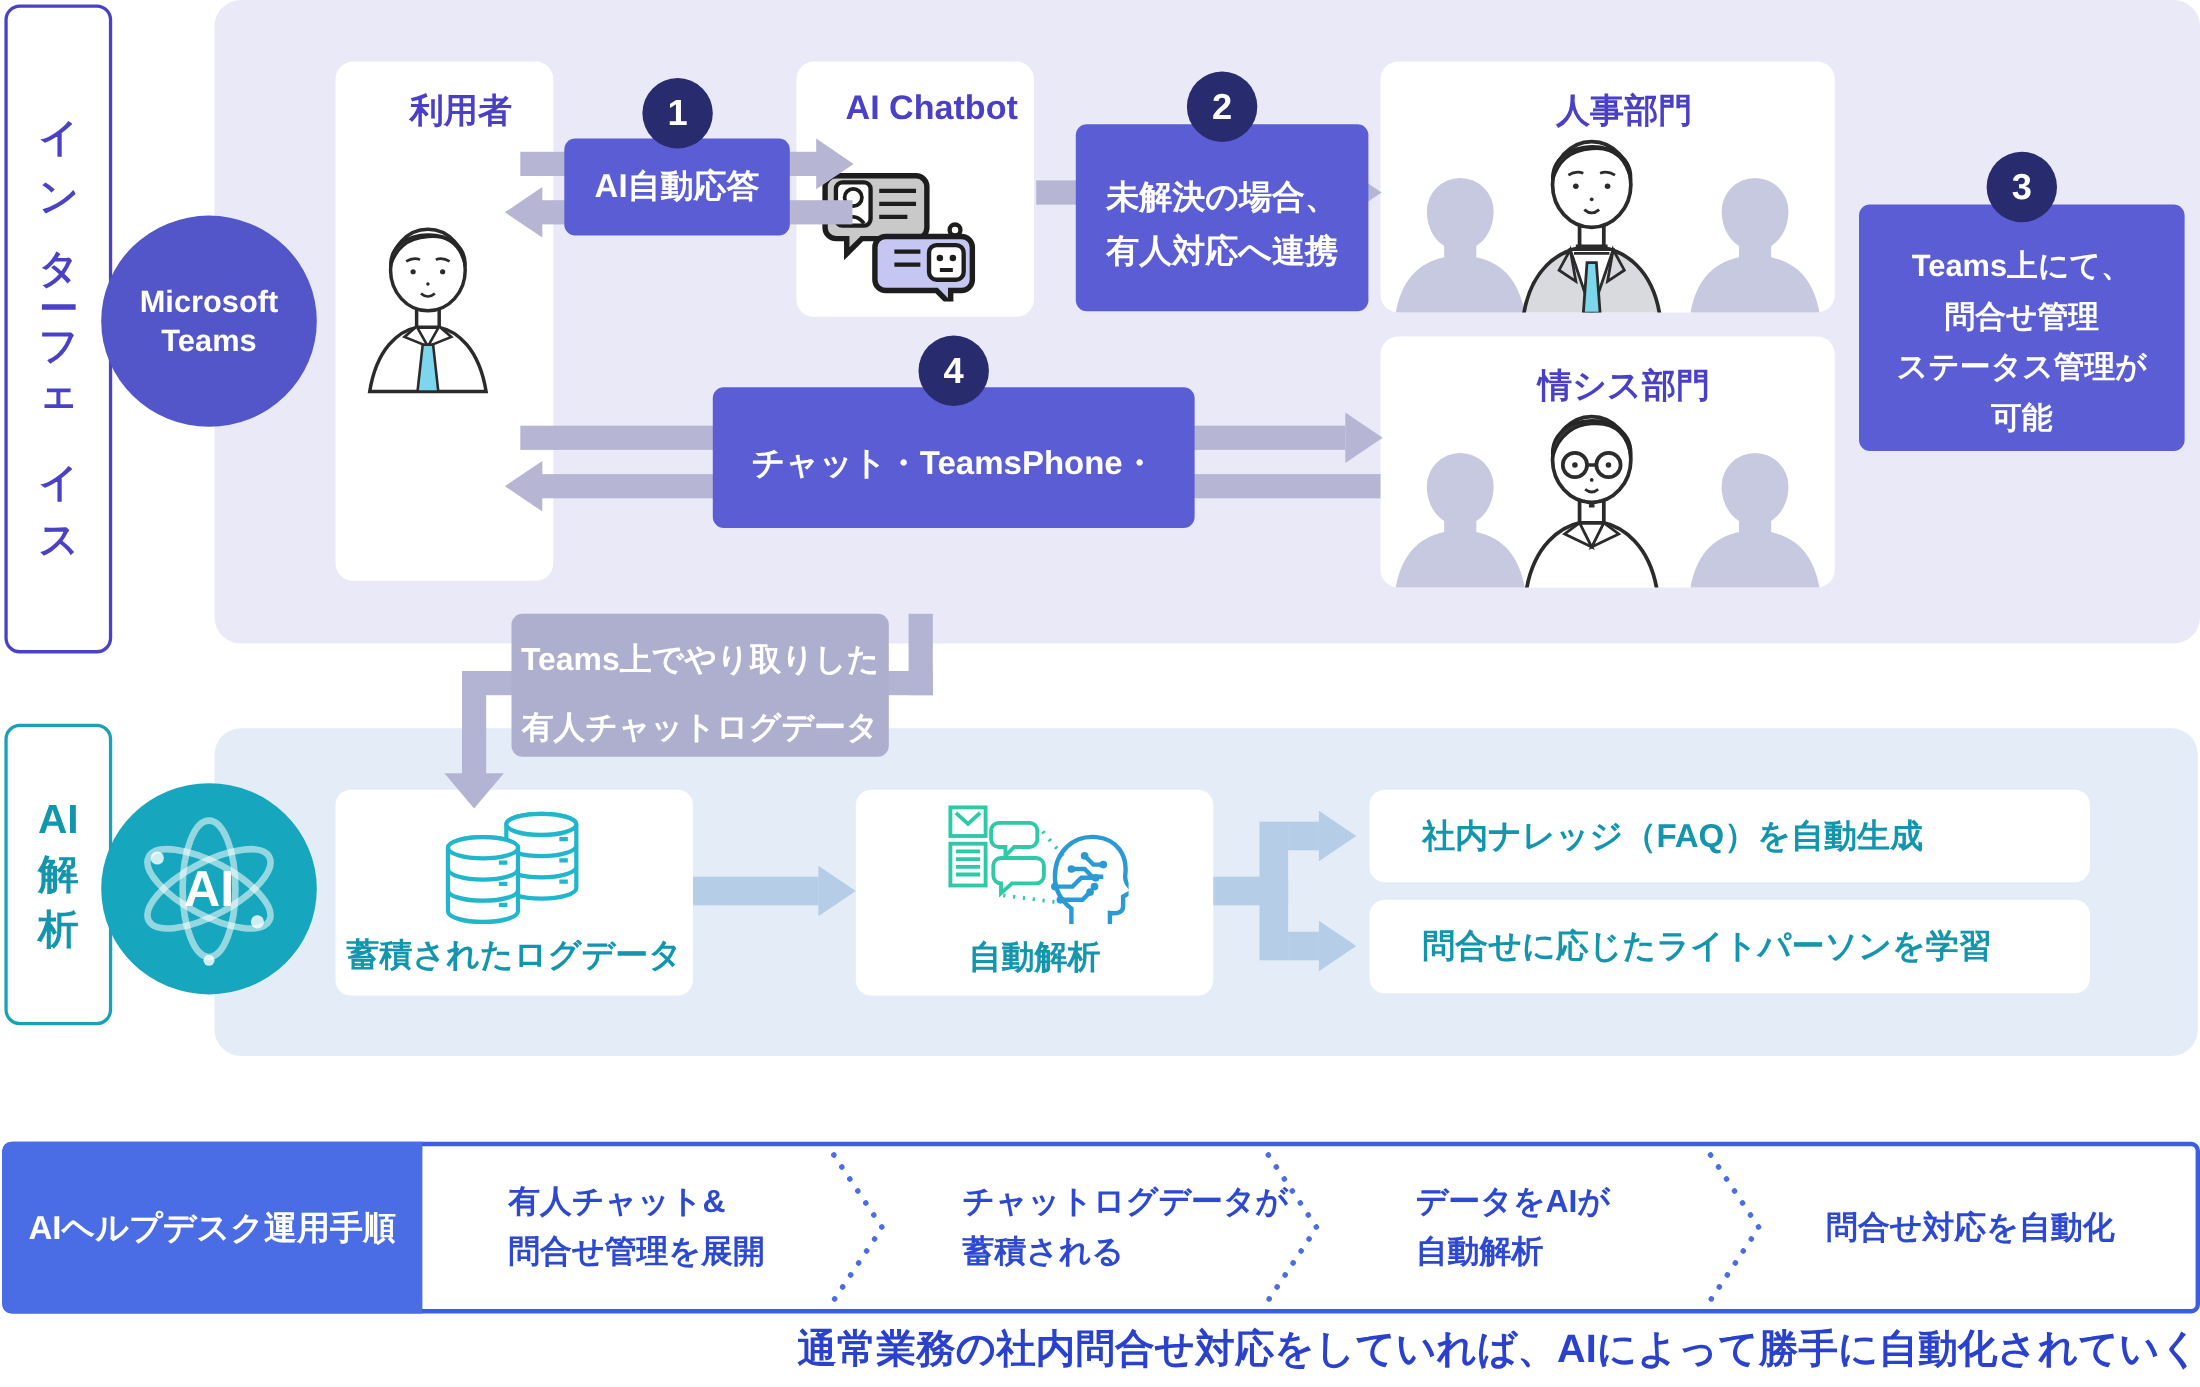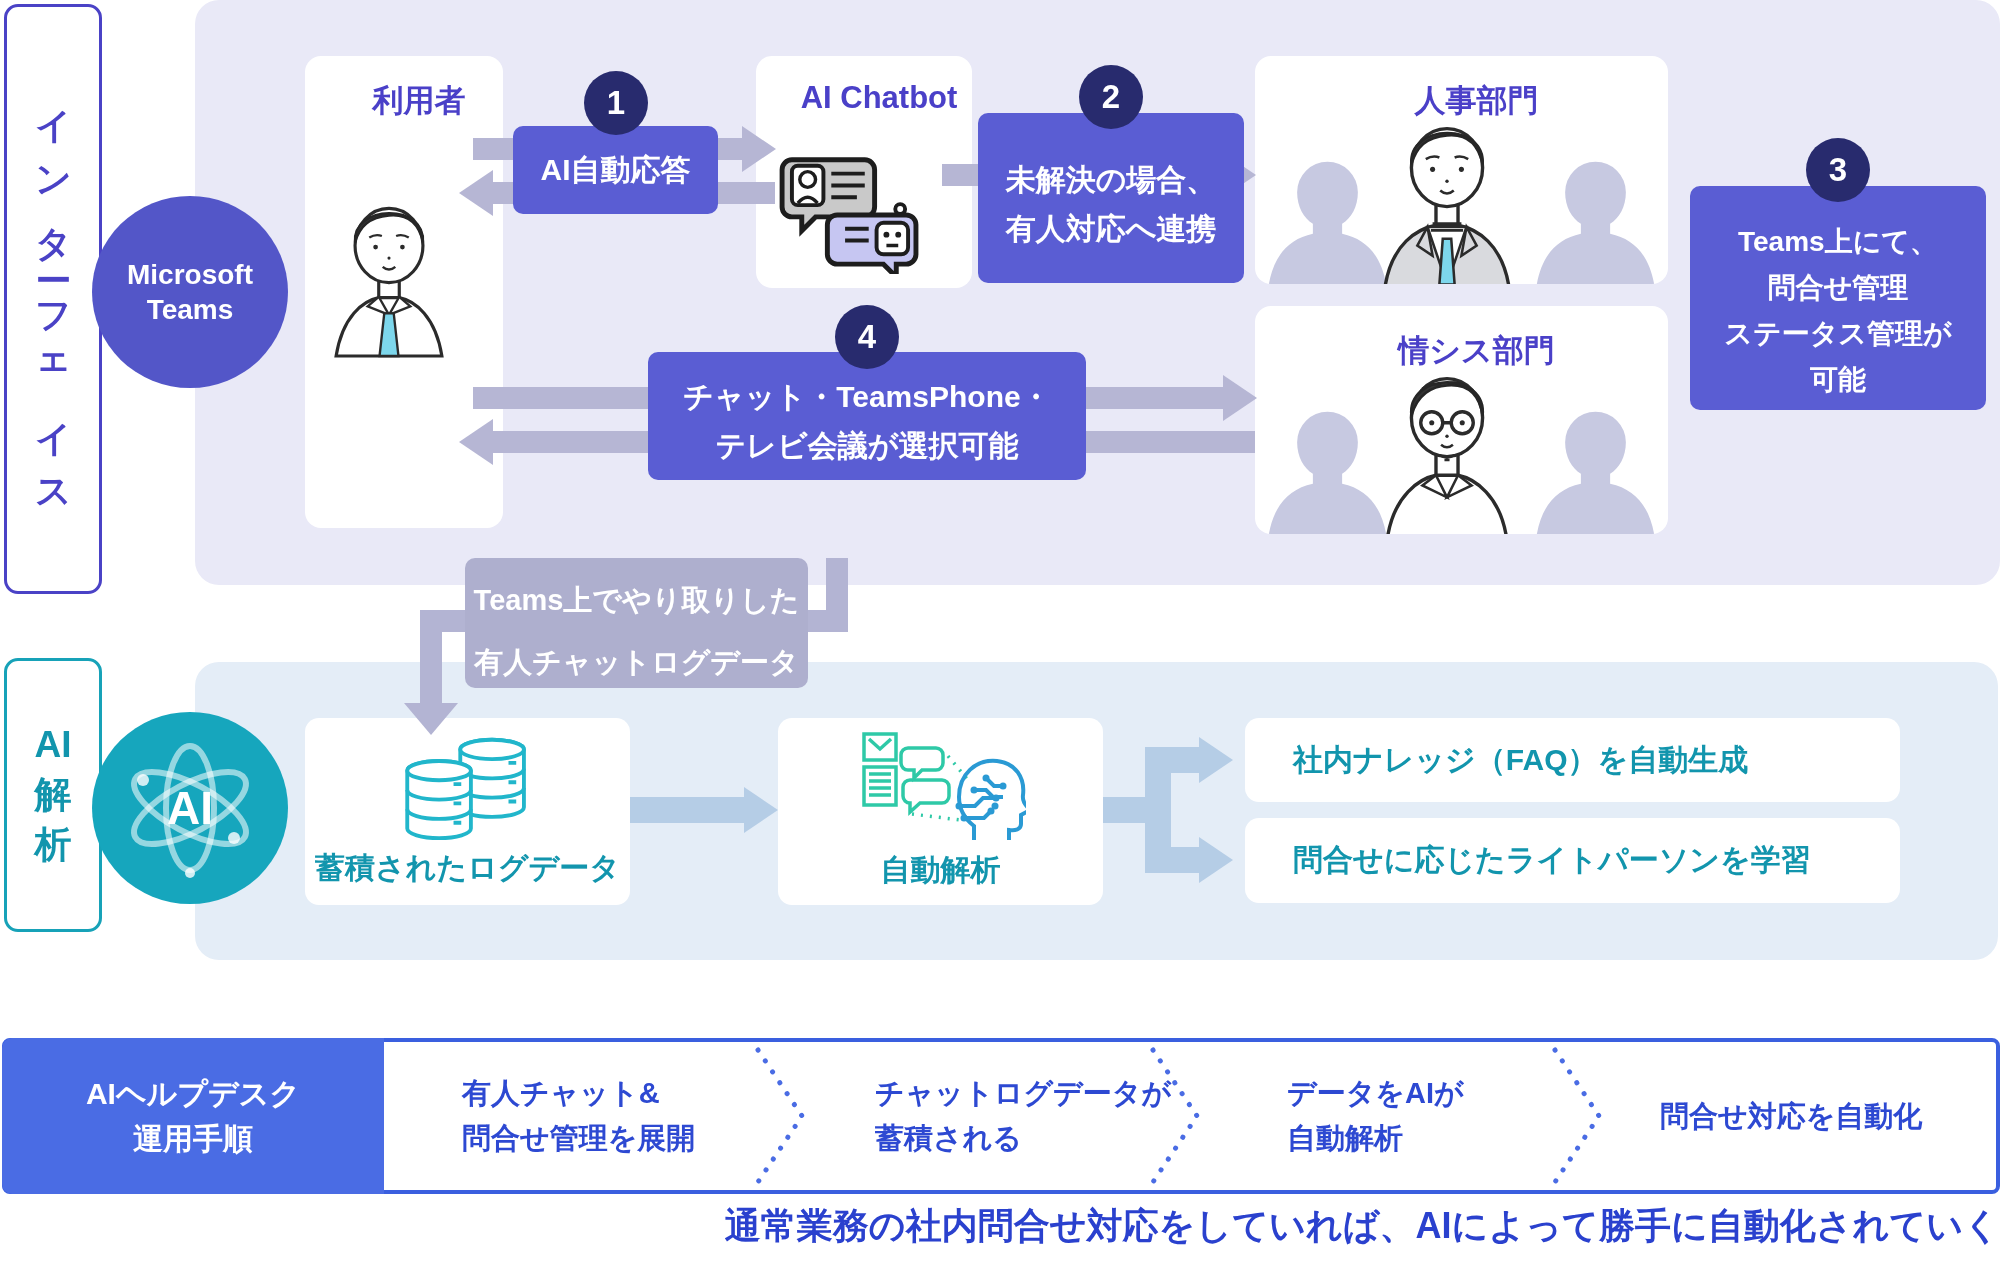--- a/index.html
+++ b/index.html
@@ -20,21 +20,21 @@
   .bigcircle{border-radius:50%;display:flex;flex-direction:column;align-items:center;justify-content:center;z-index:6;}
   .teams-circle{left:92px;top:196px;width:196px;height:192px;background:#5356c8;}
   .teams-circle span{color:#fff;font-weight:bold;font-size:28px;line-height:1.25;}
   .ai-circle{left:92px;top:712px;width:196px;height:192px;background:#16a6bd;}
   .ai-circle .ai-txt{position:absolute;color:#fff;font-weight:bold;font-size:46px;z-index:2;}
   .ai-circle svg{position:absolute;left:18px;top:16px;z-index:1;}
   
   .card{background:#fff;border-radius:16px;z-index:2;overflow:hidden;padding-left:30px;}
   .card .ctitle{display:block;text-align:center;font-weight:bold;font-size:31px;color:#4a40c8;margin-top:24px;}
   .card-user{left:305px;top:56px;width:168px;height:472px;}
-  .card-chatbot{left:756px;top:56px;width:186px;height:232px;}
+  .card-chatbot{left:724px;top:56px;width:186px;height:232px;}
   .card-hr{left:1255px;top:56px;width:383px;height:228px;}
   .card-it{left:1255px;top:306px;width:383px;height:228px;}
   
   .pbox{background:#5a5dd3;border-radius:10px;color:#fff;display:flex;flex-direction:column;
         align-items:center;justify-content:center;z-index:4;}
   .pbox span{font-weight:bold;font-size:30px;line-height:1.62;white-space:nowrap;}
   .pbox1{left:513px;top:126px;width:205px;height:88px;}
   .pbox2{left:978px;top:113px;width:266px;height:170px;padding-top:14px;box-sizing:border-box;}
   .pbox3{left:1690px;top:186px;width:296px;height:224px;padding-top:26px;box-sizing:border-box;}
   .pbox3 span{font-size:28px;line-height:1.64;}
@@ -67,21 +67,21 @@
   .card-wide .acap{font-weight:bold;font-size:30px;color:#1295ad;margin-left:48px;white-space:nowrap;}
   .card-faq{left:1245px;top:718px;width:655px;height:84px;}
   .card-learn{left:1245px;top:818px;width:655px;height:85px;}
   .bshaft{background:#b5cde6;z-index:3;}
   .bhead-r{width:0;height:0;border-top:23px solid transparent;border-bottom:23px solid transparent;
           border-left:34px solid #b5cde6;z-index:3;}
   
   .procbar{left:2px;top:1038px;width:1990px;height:148px;background:#fff;border:4px solid #3a5fdf;
      border-radius:8px;z-index:2;box-sizing:content-box;}
   .proc-step1{position:absolute;left:-4px;top:-4px;width:382px;height:156px;background:#4a6ce4;
-     border-radius:10px 0 0 10px;display:flex;flex-direction:column;align-items:center;justify-content:center;}
+     border-radius:10px 0 0 10px;display:flex;flex-direction:row;align-items:center;justify-content:center;}
   .proc-step1 span{color:#fff;font-weight:bold;font-size:30px;line-height:1.5;}
   .proc-txt{position:absolute;top:0;height:148px;display:flex;flex-direction:column;justify-content:center;}
   .proc-txt span{color:#2d49d2;font-weight:bold;font-size:29px;line-height:1.55;white-space:nowrap;}
   .proc-t2{left:456px;} .proc-t3{left:869px;} .proc-t4{left:1281px;} .proc-t5{left:1654px;}
   .chev{position:absolute;top:4px;width:70px;height:140px;}
   .chev1{left:742px;} .chev2{left:1137px;} .chev3{left:1539px;}
   
   .caption{left:0;top:1202px;width:2000px;text-align:right;font-weight:bold;font-size:36px;color:#2a41ce;}
   .person-svg{position:absolute;}
 </style>
@@ -229,21 +229,20 @@
     </svg>
   </div>
 
   <div class="abs shaft" style="left:473px;top:387px;width:750px;height:22px;"></div>
   <div class="abs head-r" style="left:1223px;top:375px;"></div>
   <div class="abs shaft" style="left:492px;top:431px;width:763px;height:22px;"></div>
   <div class="abs head-l" style="left:459px;top:419px;"></div>
 
   <div class="abs pbox pbox4">
     <span>チャット・TeamsPhone・</span>
-    <span>テレビ会議が選択可能</span>
   </div>
   <div class="abs badge badge4">
     <span>4</span>
   </div>
 
   <div class="abs pipe" style="left:826px;top:558px;width:22px;height:74px;"></div>
   <div class="abs pipe" style="left:800px;top:610px;width:48px;height:22px;"></div>
   <div class="abs pipe" style="left:420px;top:610px;width:46px;height:22px;"></div>
   <div class="abs pipe" style="left:420px;top:610px;width:22px;height:95px;"></div>
   <div class="abs head-down" style="left:404px;top:703px;"></div>

